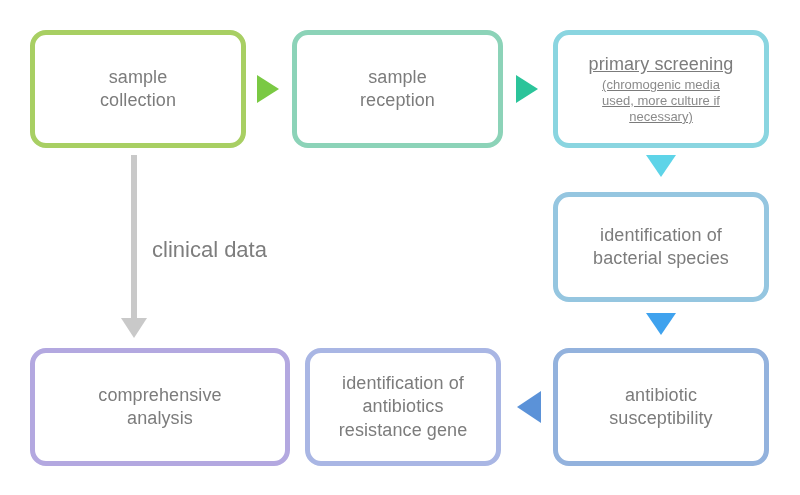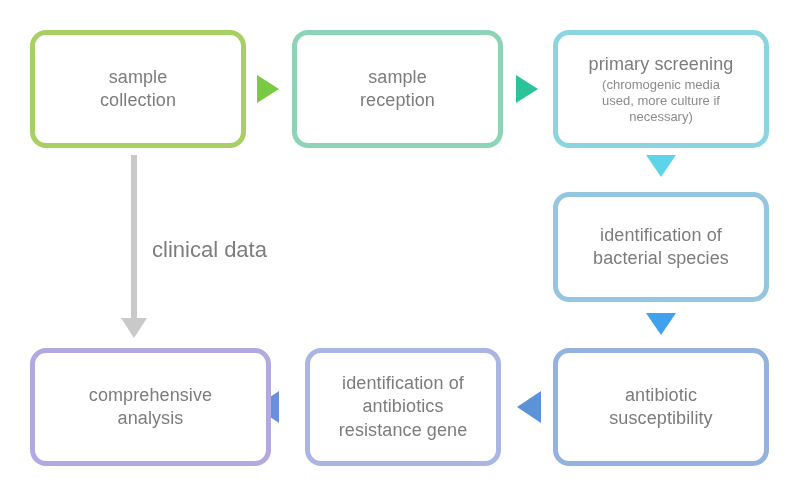--- a/index.html
+++ b/index.html
@@ -48,21 +48,21 @@
     white-space: pre-line;
     margin-top: 1px;
   }
   
   #node-sample-collection  { left: 30px;  top: 30px;  width: 216px; height: 118px; }
   #node-sample-reception   { left: 292px; top: 30px;  width: 211px; height: 118px; }
   #node-primary-screening  { left: 553px; top: 30px;  width: 216px; height: 118px; }
   #node-identification-species { left: 553px; top: 192px; width: 216px; height: 110px; }
   #node-antibiotic-susceptibility { left: 553px; top: 348px; width: 216px; height: 118px; }
   #node-resistance-gene    { left: 305px; top: 348px; width: 196px; height: 118px; }
-  #node-comprehensive-analysis { left: 30px; top: 348px; width: 241px; height: 118px; }
+  #node-comprehensive-analysis { left: 30px; top: 348px; width: 260px; height: 118px; }
 
   
   .arrow {
     position: absolute;
     width: 0;
     height: 0;
   }
   .arrow-right {
     border-top: 14px solid transparent;
     border-bottom: 14px solid transparent;
@@ -129,21 +129,21 @@
 
   <div class="arrow arrow-right" id="arrow-collection-to-reception" style="left: 257px; top: 75px; border-left-color: rgb(122, 201, 67);"></div>
 
   <div class="node" id="node-sample-reception" style="border-color: rgb(140, 211, 184);">
     <div class="main-label">sample
 reception</div>
   </div>
 
   <div class="arrow arrow-right" id="arrow-reception-to-screening" style="left: 516px; top: 75px; border-left-color: rgb(43, 196, 154);"></div>
 
-  <div class="node" id="node-primary-screening" style="border-color: rgb(138, 213, 224);">
+  <div class="node" id="node-primary-screening" style="border-color: rgb(138, 213, 224); text-decoration: underline;">
     <div class="main-label">primary screening</div>
     <div class="sub-label">(chromogenic media
 used, more culture if
 necessary)</div>
   </div>
 
   <div class="arrow arrow-down" id="arrow-screening-to-identification" style="left: 646px; top: 155px; border-top-color: rgb(94, 212, 232);"></div>
 
   <div class="node" id="node-identification-species" style="border-color: rgb(149, 198, 224);">
     <div class="main-label">identification of

